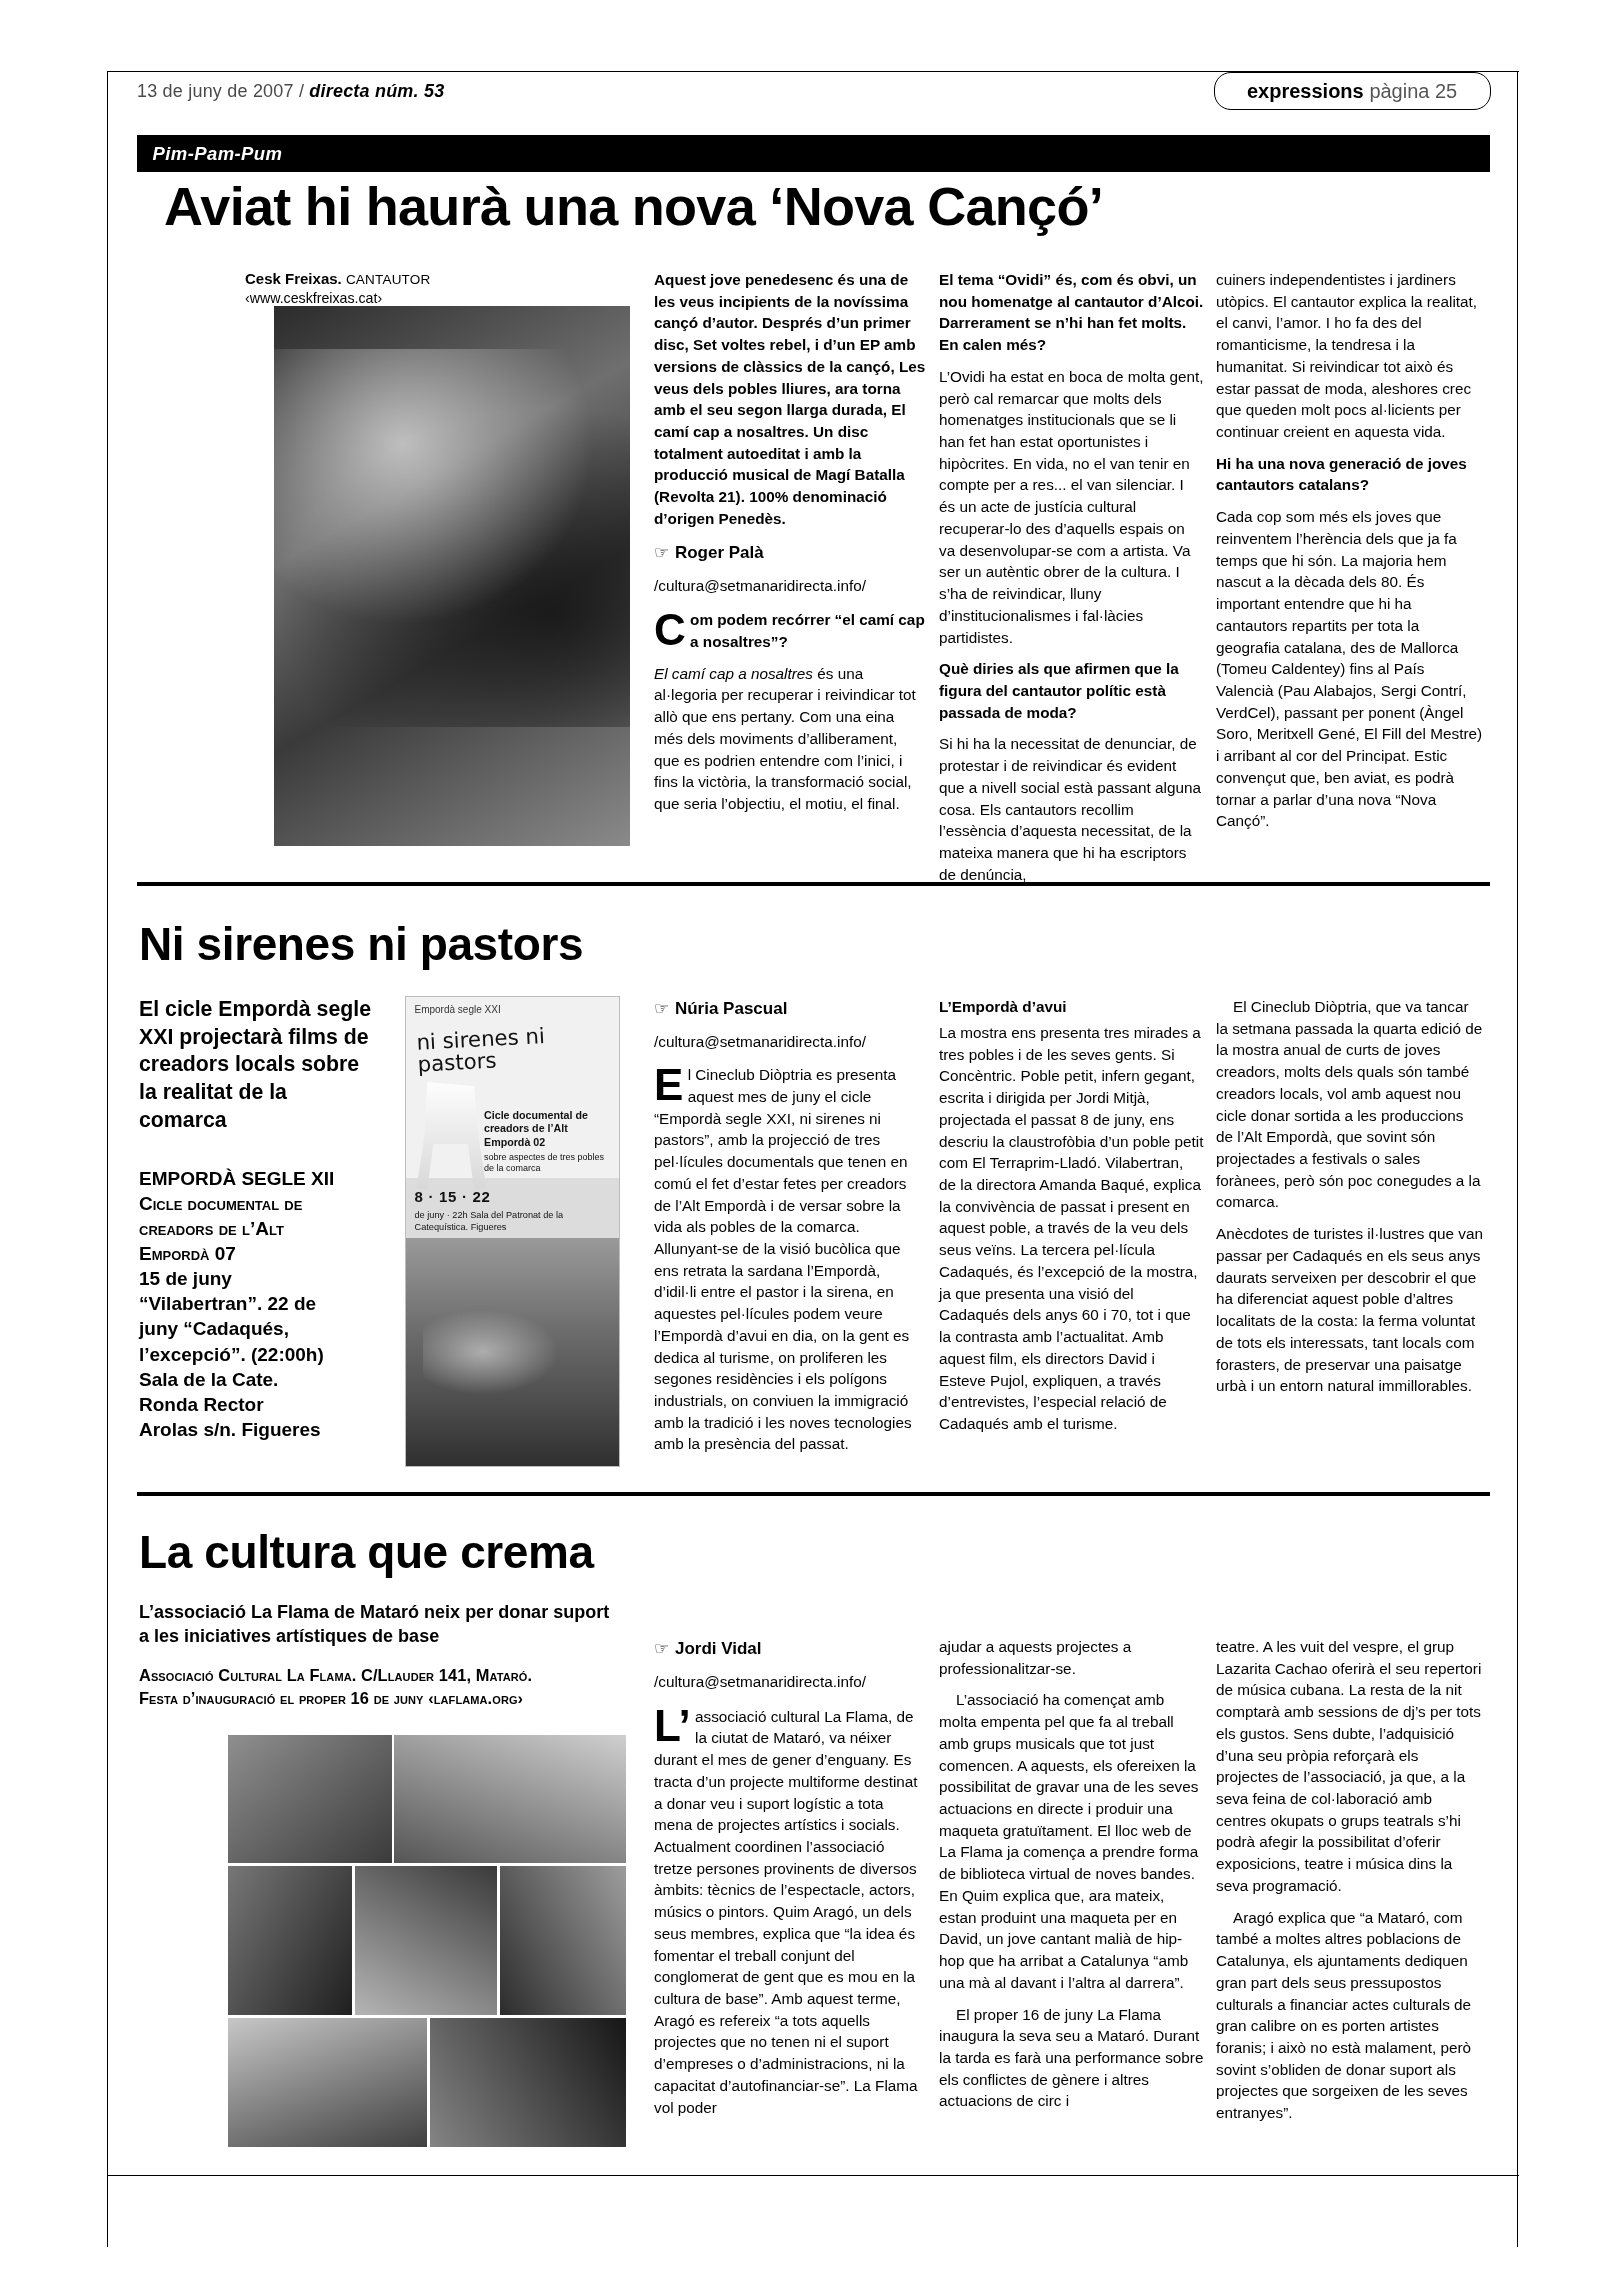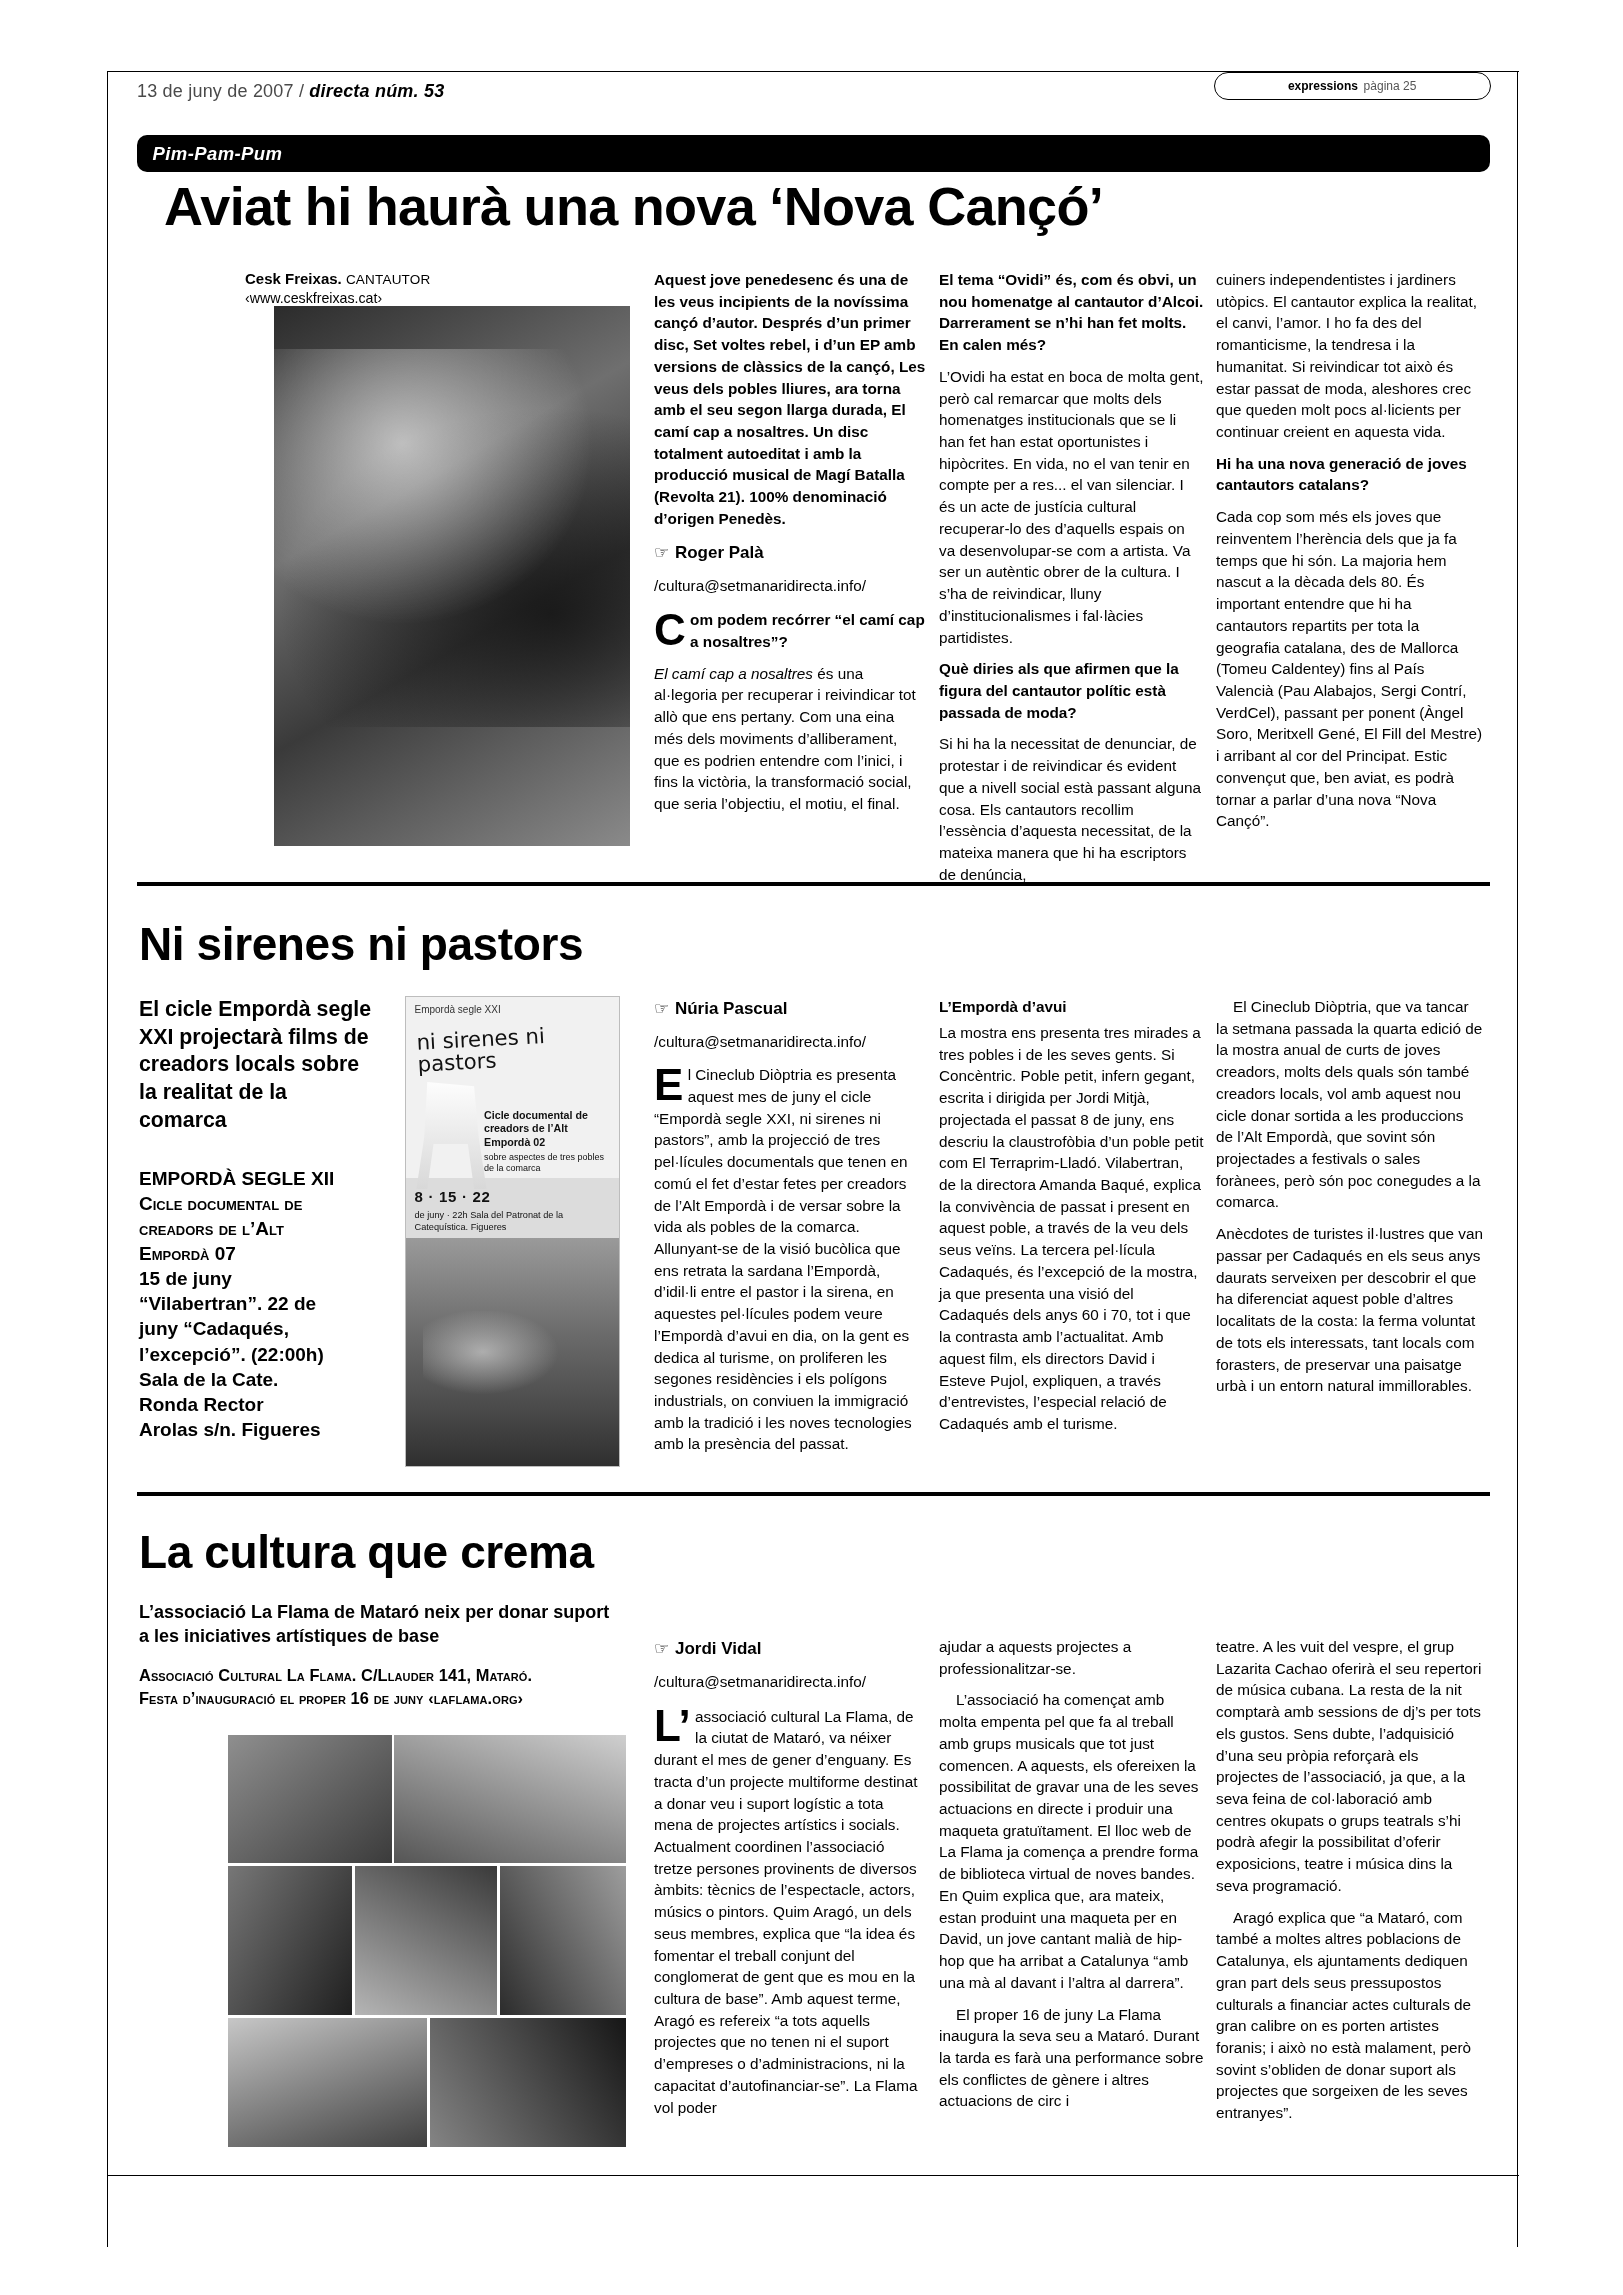--- a/index.html
+++ b/index.html
@@ -46,49 +46,48 @@
     white-space: nowrap;
   }
   .masthead-date b {
     color: #000;
     font-style: italic;
     font-weight: bold;
   }
   .masthead-tag {
     position: absolute;
     right: 28.4px; top: 1.4px;
-    height: 28px;
+    height: 38px;
     min-width: 277px;
     border: 1.4px solid #000;
     border-radius: 17px;
     box-sizing: border-box;
     display: flex;
     align-items: center;
     justify-content: center;
     padding: 0 15.6px;
-    font-size: 12px;
+    font-size: 20px;
     background: #fff;
     white-space: nowrap;
   }
   .masthead-tag .m-bold { font-weight: bold; }
   .masthead-tag .m-grey { color: #555; margin-left: 5.7px; }
 
   .rule-thick {
     position: absolute;
     background: #000;
   }
 
   
   .kicker-bar {
     position: absolute;
     left: 137px; top: 135px;
     width: 1353px;
     height: 37px;
     background: #000;
-    border-radius: 10px;
   }
   .kicker-bar span {
     position: absolute;
     left: 15.6px; top: 7.8px;
     color: #fff;
     font-weight: bold;
     font-style: italic;
     font-size: 18.5px;
     letter-spacing: 0.4px;
   }

